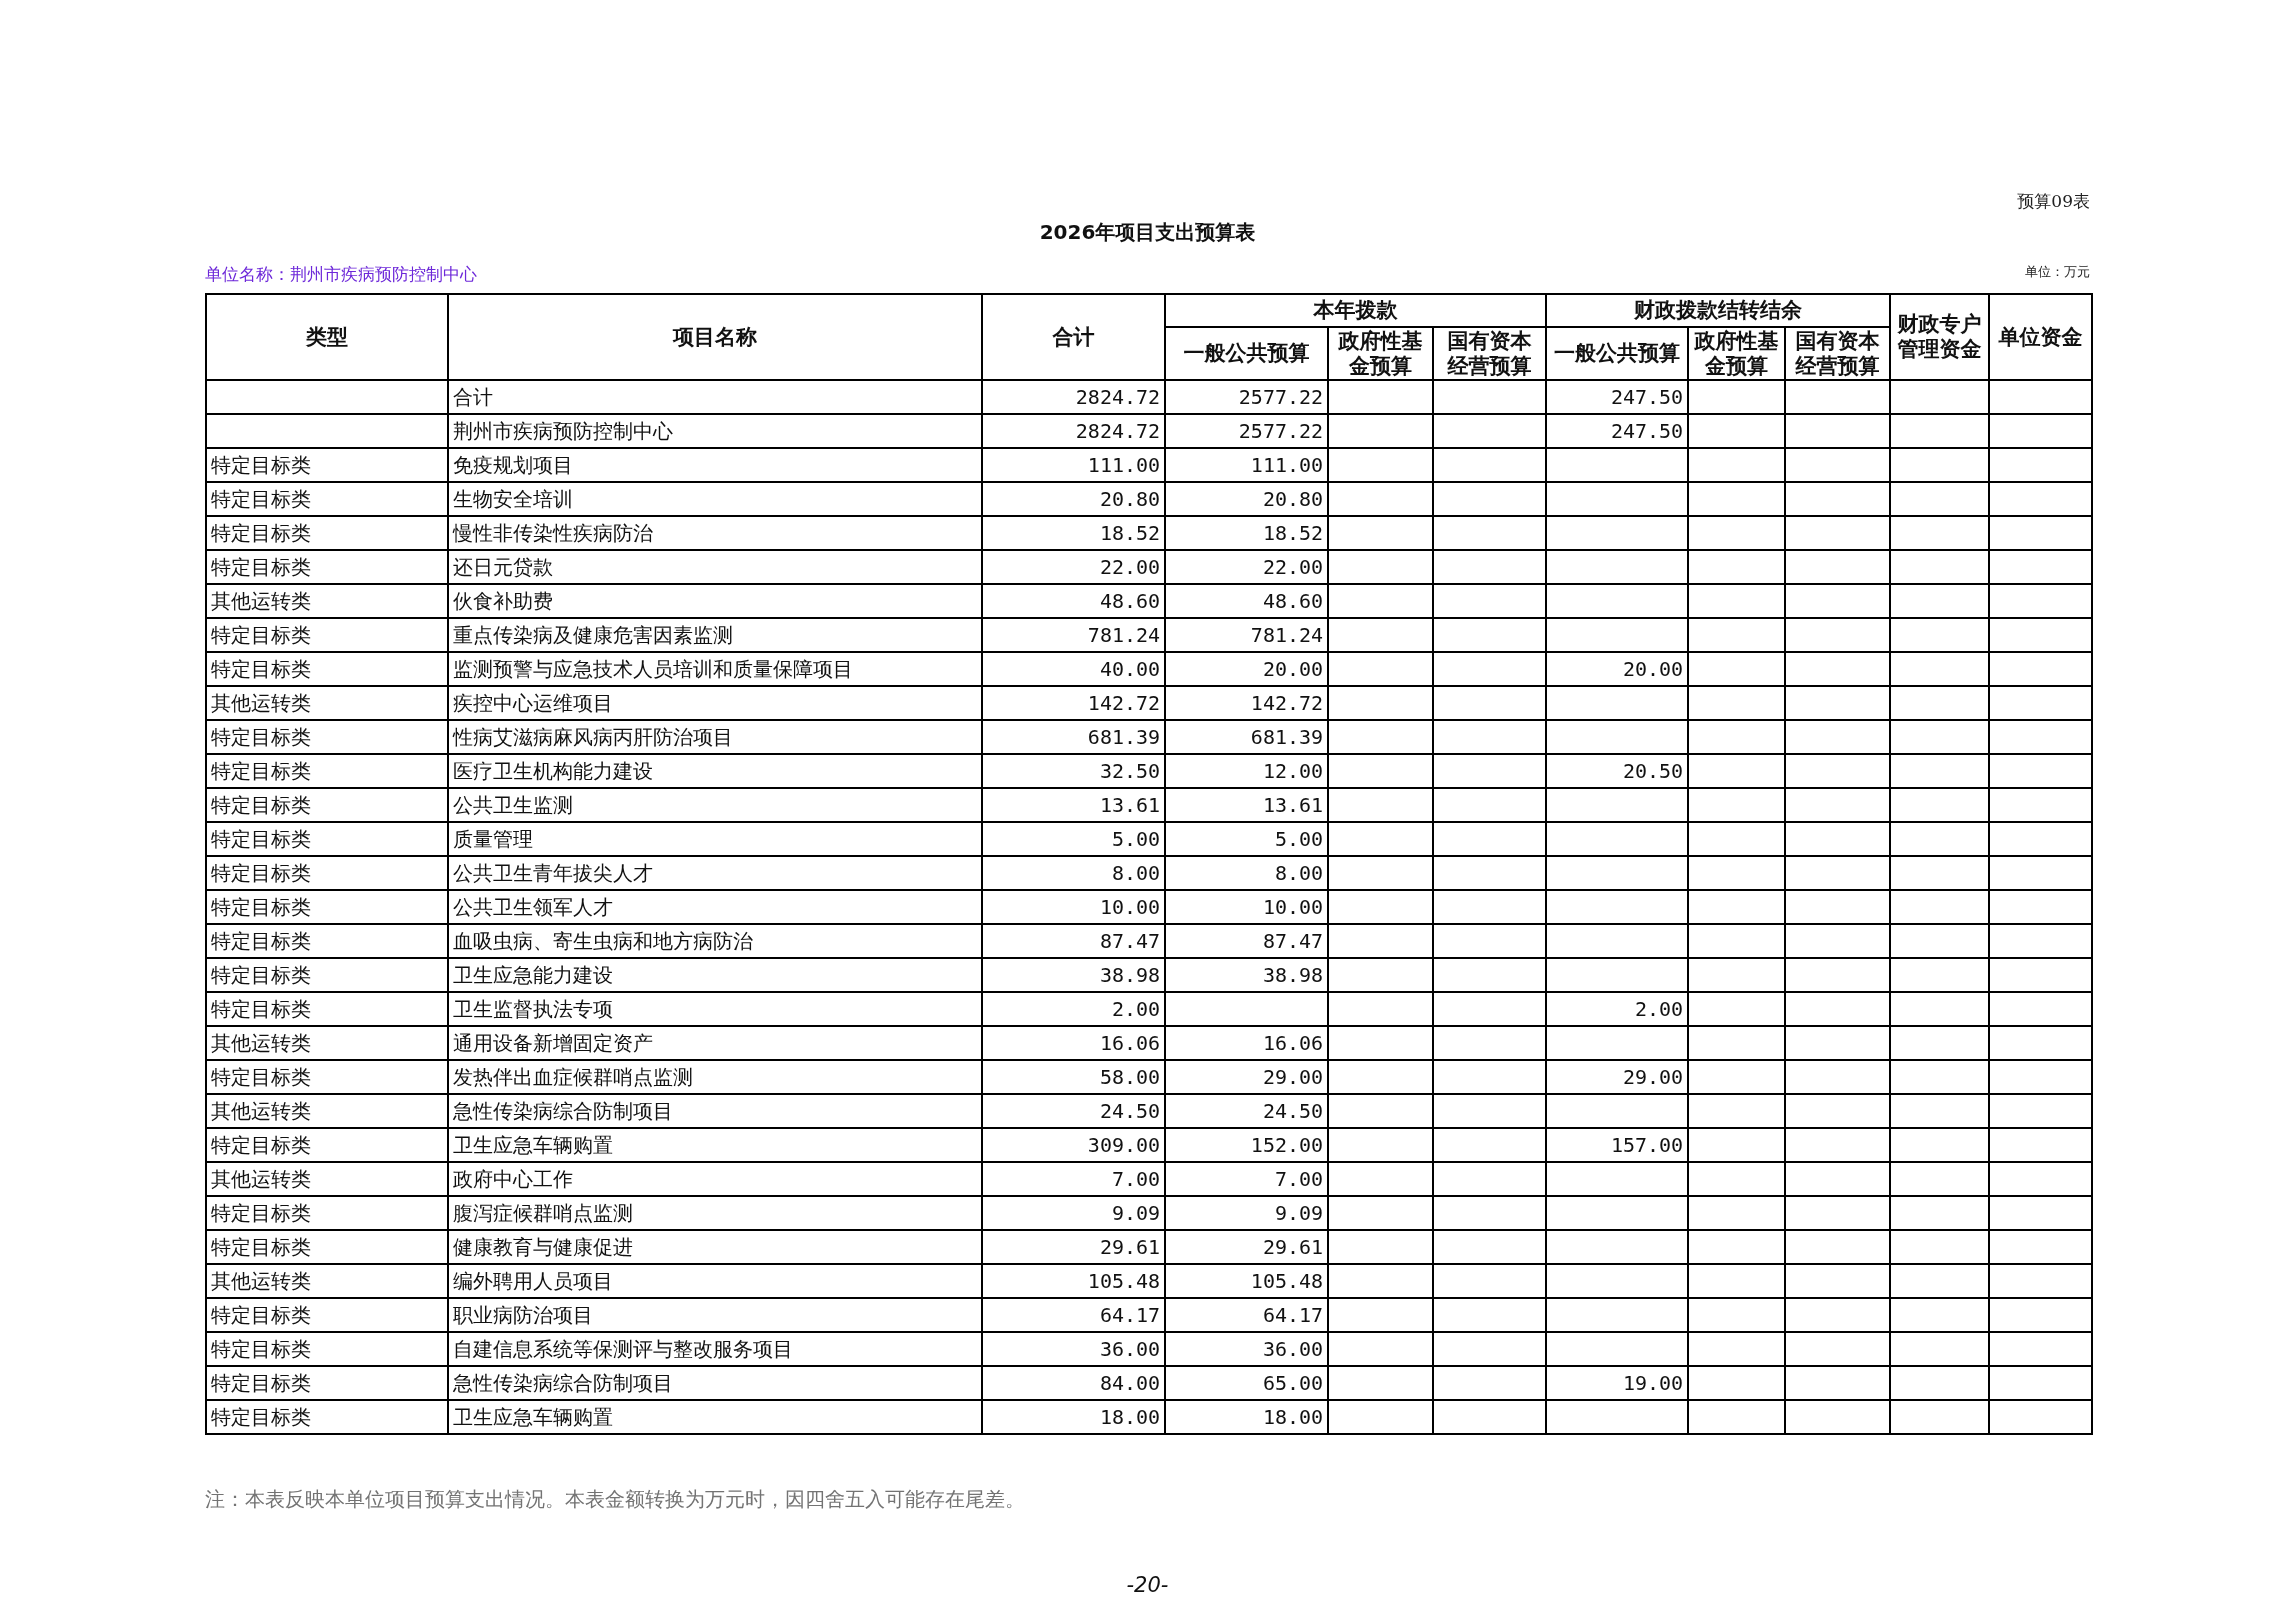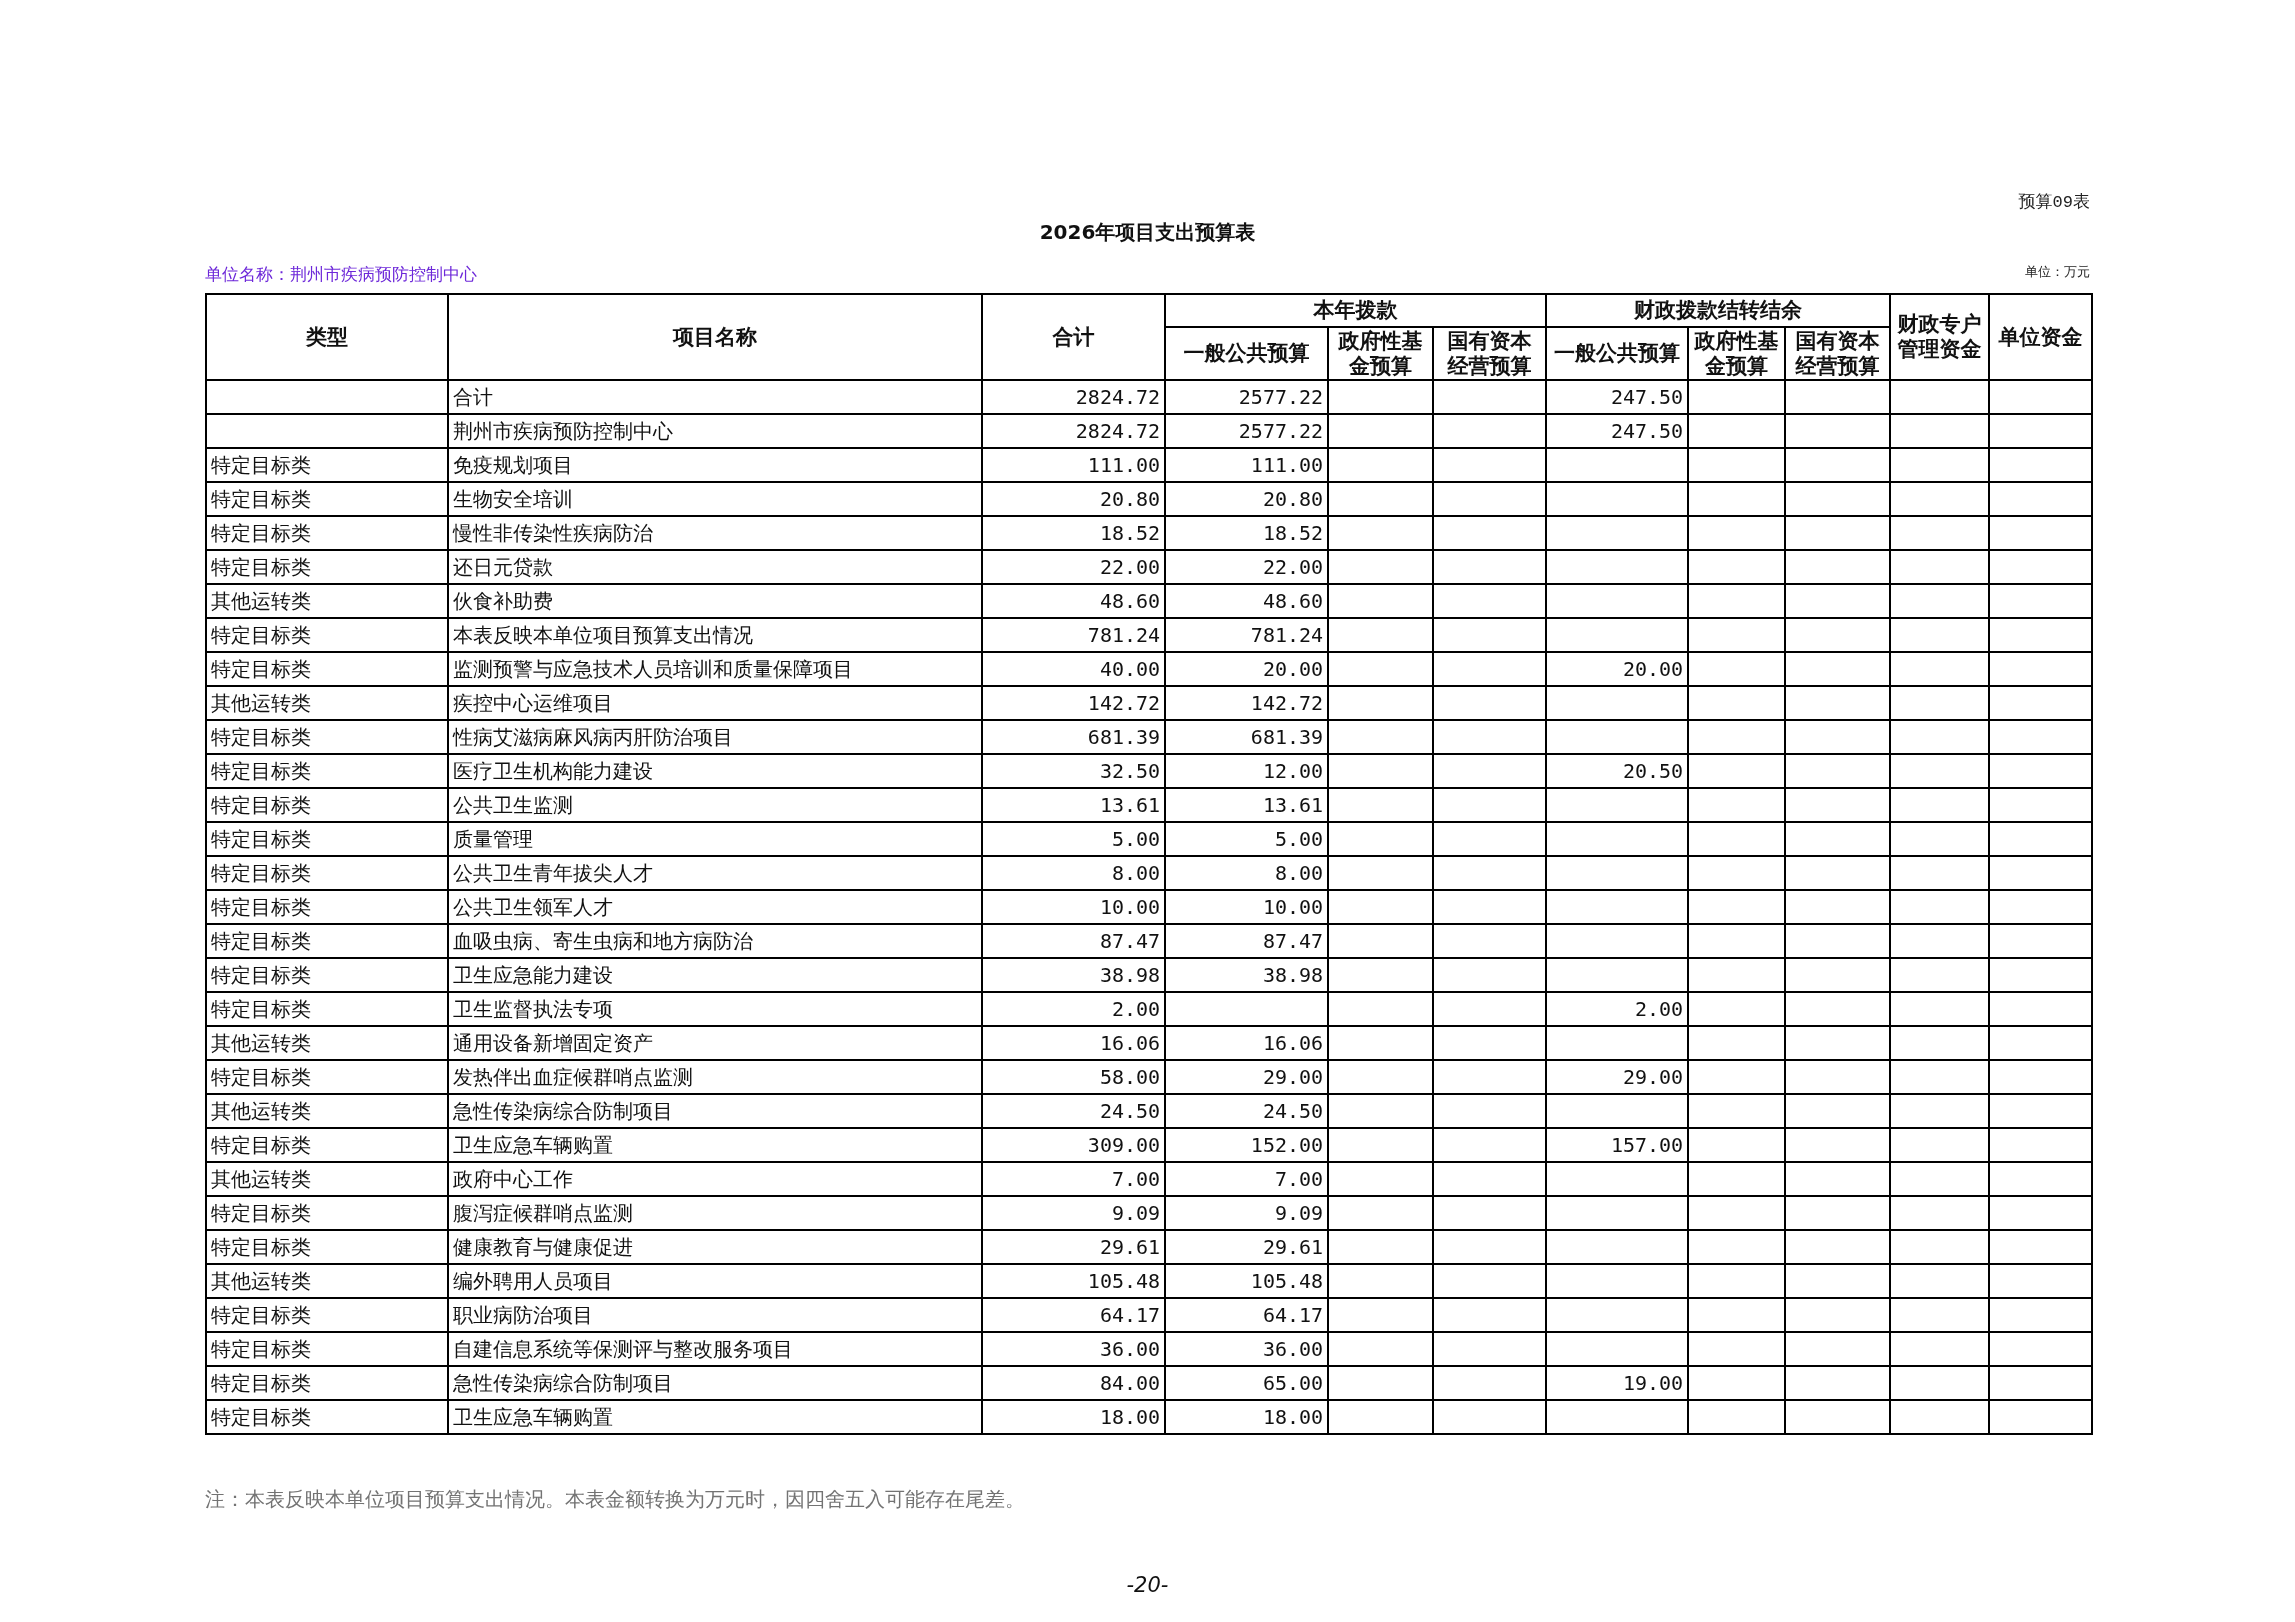--- a/index.html
+++ b/index.html
@@ -1,18 +1,18 @@
 <!DOCTYPE html>
 <html style="font-size:10.5px"><head>
 <meta charset="utf-8">
 <style>
   html, body { margin: 0; padding: 0; background: #ffffff; }
   body { width: 2295px; height: 1622px; position: relative; overflow: hidden;
          font-family: "DejaVu Serif", "Liberation Serif", serif; color: #111; }
-  .abs { position: absolute; font-family: Liberation Mono, monospace; }
+  .abs { position: absolute; }
   .form-no { right: 205px; top: 190px; font-size: 17px; color: #222; }
   .title { left: 0; width: 2295px; top: 219px; text-align: center; font-size: 20px; font-weight: bold;
            font-family: "DejaVu Sans", "Liberation Sans", sans-serif; }
   .unit-name { left: 205px; top: 263px; font-size: 17px; color: #6d28d9; text-align: right; }
   .unit-label { right: 205px; top: 263px; font-size: 13px; color: #222; }
   table.budget { position: absolute; left: 205px; top: 293px; width: 1886px;
                  border-collapse: collapse; table-layout: fixed; }
   table.budget td, table.budget th { border: 2px solid #000; padding: 0 3.9px; font-size: 20px;
        white-space: nowrap; overflow: hidden; }
   table.budget th { font-family: "DejaVu Sans", "Liberation Sans", sans-serif; font-weight: bold;
@@ -155,21 +155,21 @@
         <td class="num"></td>
         <td class="num"></td>
         <td class="num"></td>
         <td class="num"></td>
         <td class="num"></td>
         <td class="num"></td>
         <td class="num"></td>
       </tr>
       <tr class="data">
         <td class="txt">特定目标类</td>
-        <td class="txt">本表反映本单位项目预算支出情况</td>
+        <td class="txt">重点传染病及健康危害因素监测</td>
         <td class="num">781.24</td>
         <td class="num">781.24</td>
         <td class="num"></td>
         <td class="num"></td>
         <td class="num"></td>
         <td class="num"></td>
         <td class="num"></td>
         <td class="num"></td>
         <td class="num"></td>
       </tr>

